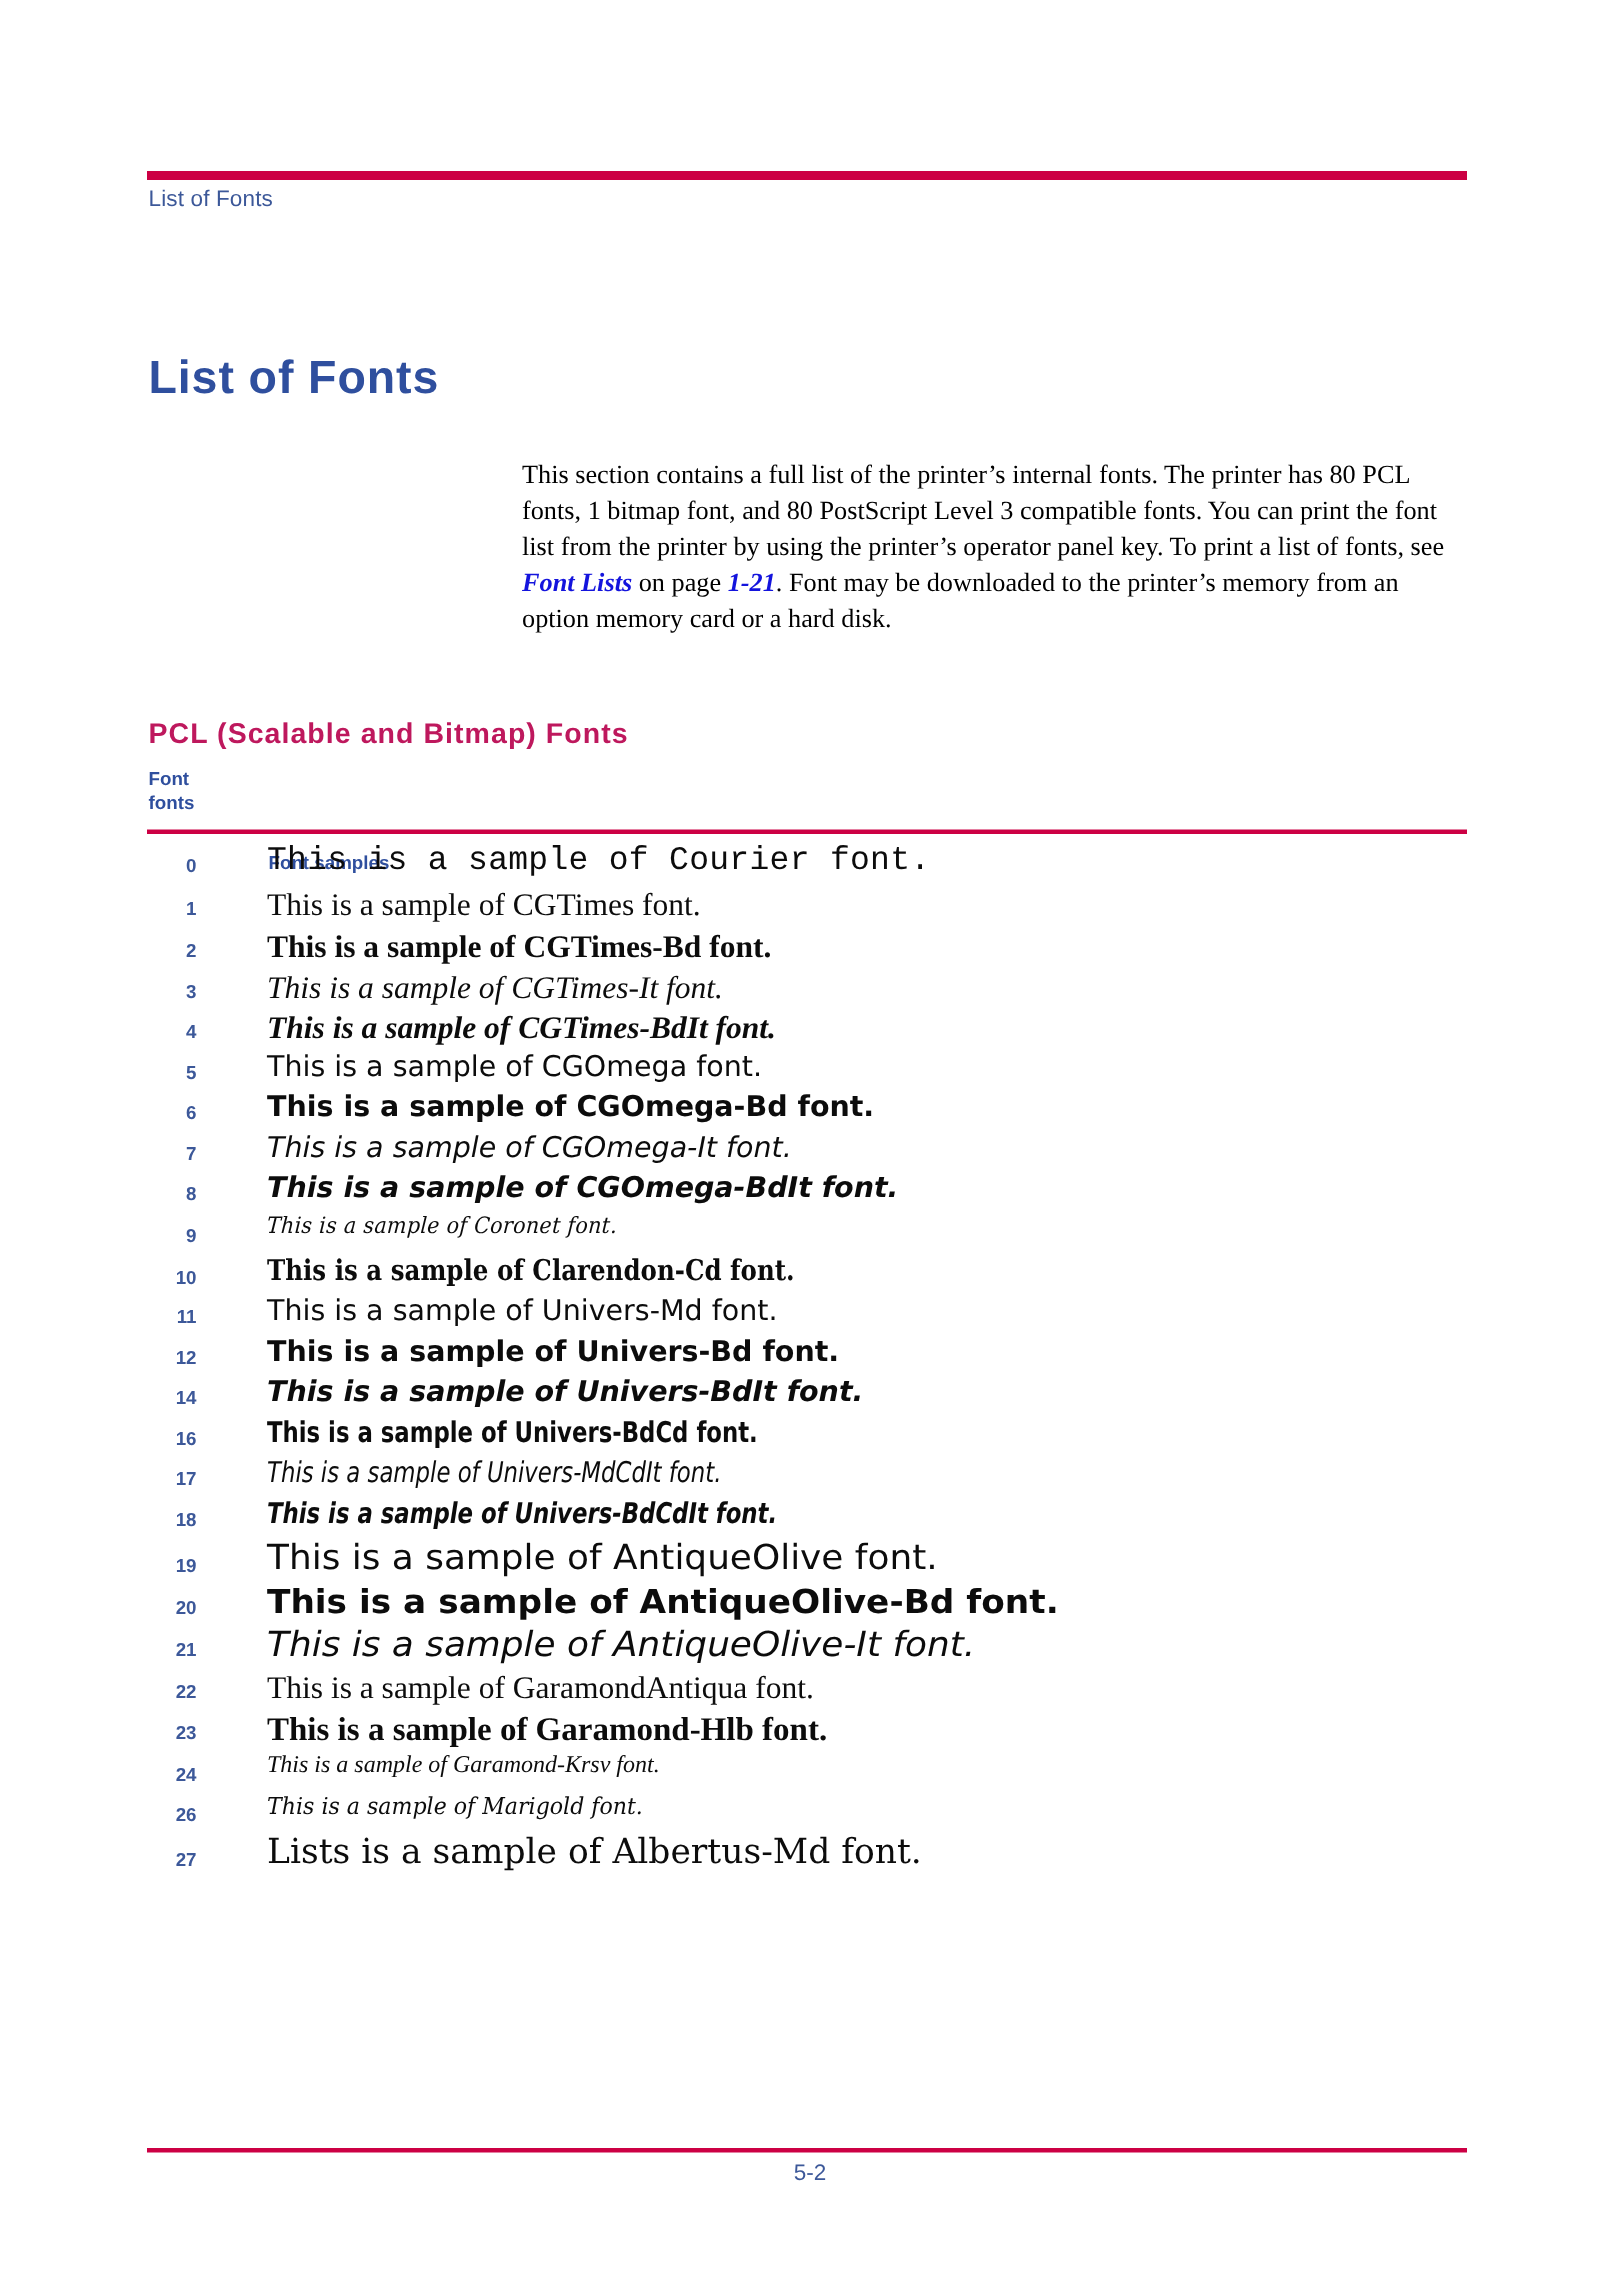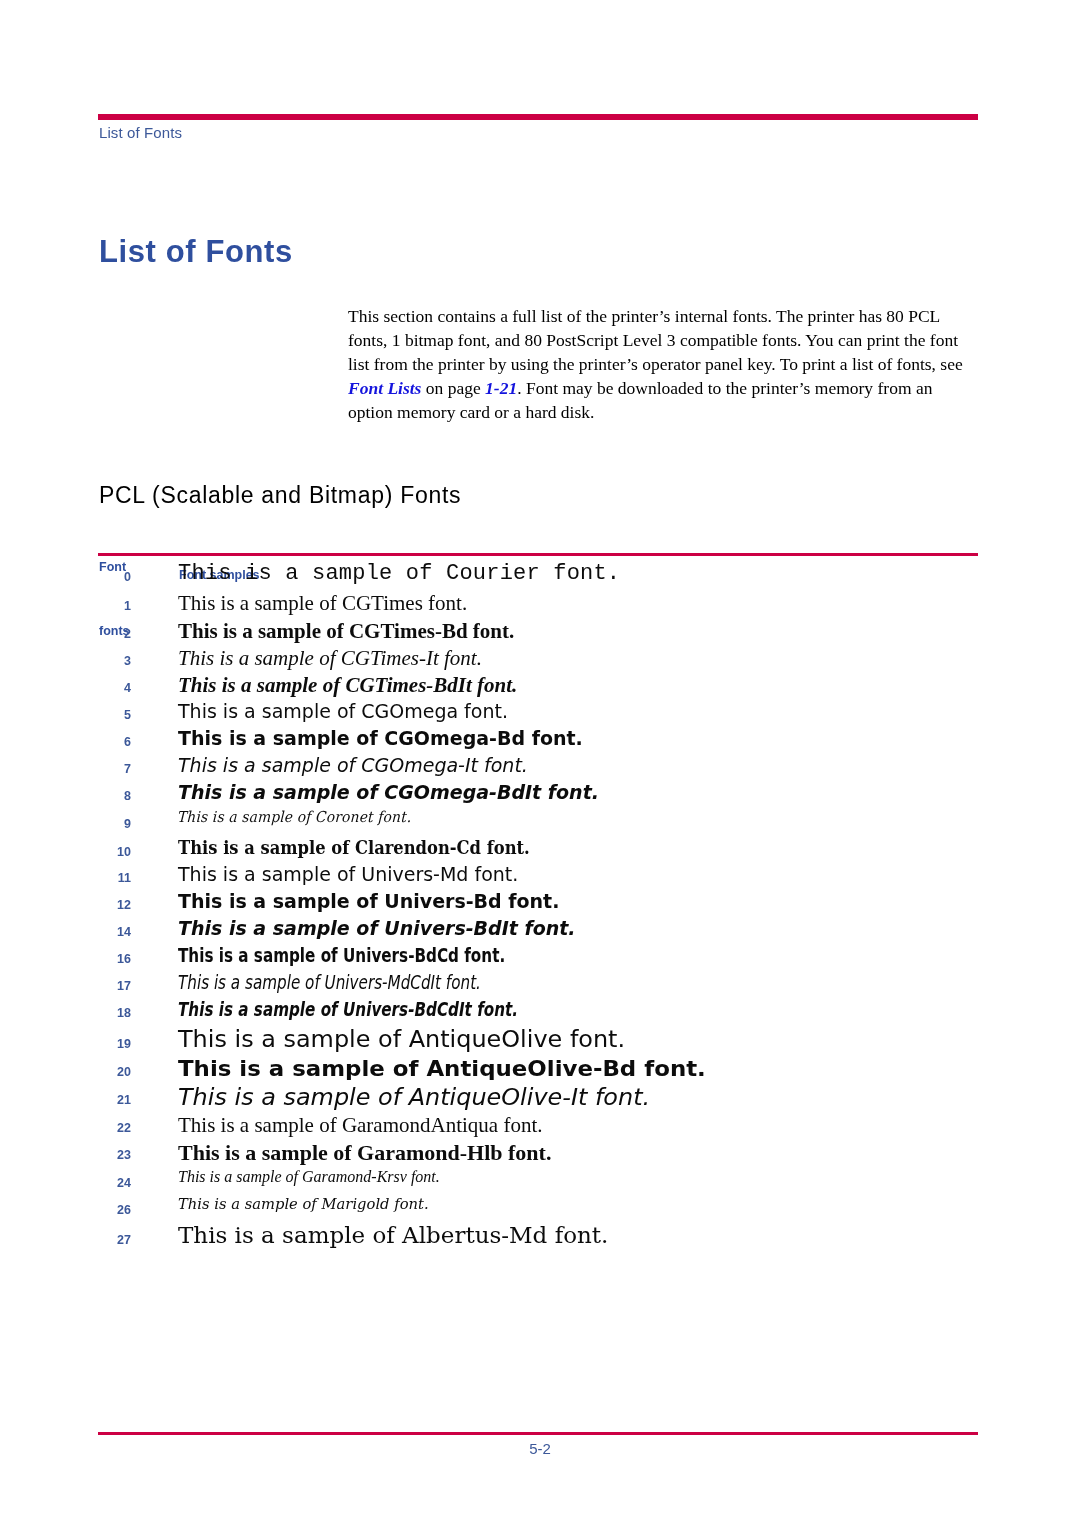--- a/index.html
+++ b/index.html
@@ -69,44 +69,44 @@
     font-weight: bold;
     font-style: italic;
   }
 
   
   .section-heading {
     position: absolute;
     left: 99px;
     top: 463px;
     font-family: "Liberation Sans", sans-serif;
-    font-weight: normal;
-    font-size: 23px;
-    color: #000000;
+    font-weight: bold;
+    font-size: 19px;
+    color: #be185d;
     letter-spacing: 0.7px;
   }
 
   
   .thead {
     position: absolute;
     left: 99px;
     top: 512px;
     font-family: "Liberation Sans", sans-serif;
     font-weight: bold;
     font-size: 12.5px;
     color: #2f4f9e;
   }
   .thead .col-num {
     position: absolute;
     left: 0;
     top: 0;
     width: 80px;
     line-height: 15.5px;
   }
-  .thead .col-num span { display: block; margin-top: 48px; }
+  .thead .col-num span { display: block; }
   .thead .col-samples {
     position: absolute;
     left: 80px;
     top: 15.5px;
     white-space: nowrap;
     margin-top: 40px;
   }
   .thead-rule {
     position: absolute;
     left: 98px;
@@ -341,21 +341,21 @@
     </div>
 
 
     <div class="row" style="height:27px;">
       <span class="num" style="top:8px;">26</span>
       <span class="sample"><span class="calligraphic">This is a sample of Marigold font.</span></span>
     </div>
 
     <div class="row" style="height:30px;">
       <span class="num" style="top:11px;">27</span>
-      <span class="sample s-djserif" style="font-size:23px;">This is a sample of Albertus-Md font.</span>
+      <span class="sample s-djserif" style="font-size:23px;">Lists is a sample of Albertus-Md font.</span>
     </div>
 
   </div>
 
   <div class="footer-rule"></div>
   <div class="folio">5-2</div>
 
 </div>
 
 </body></html>

